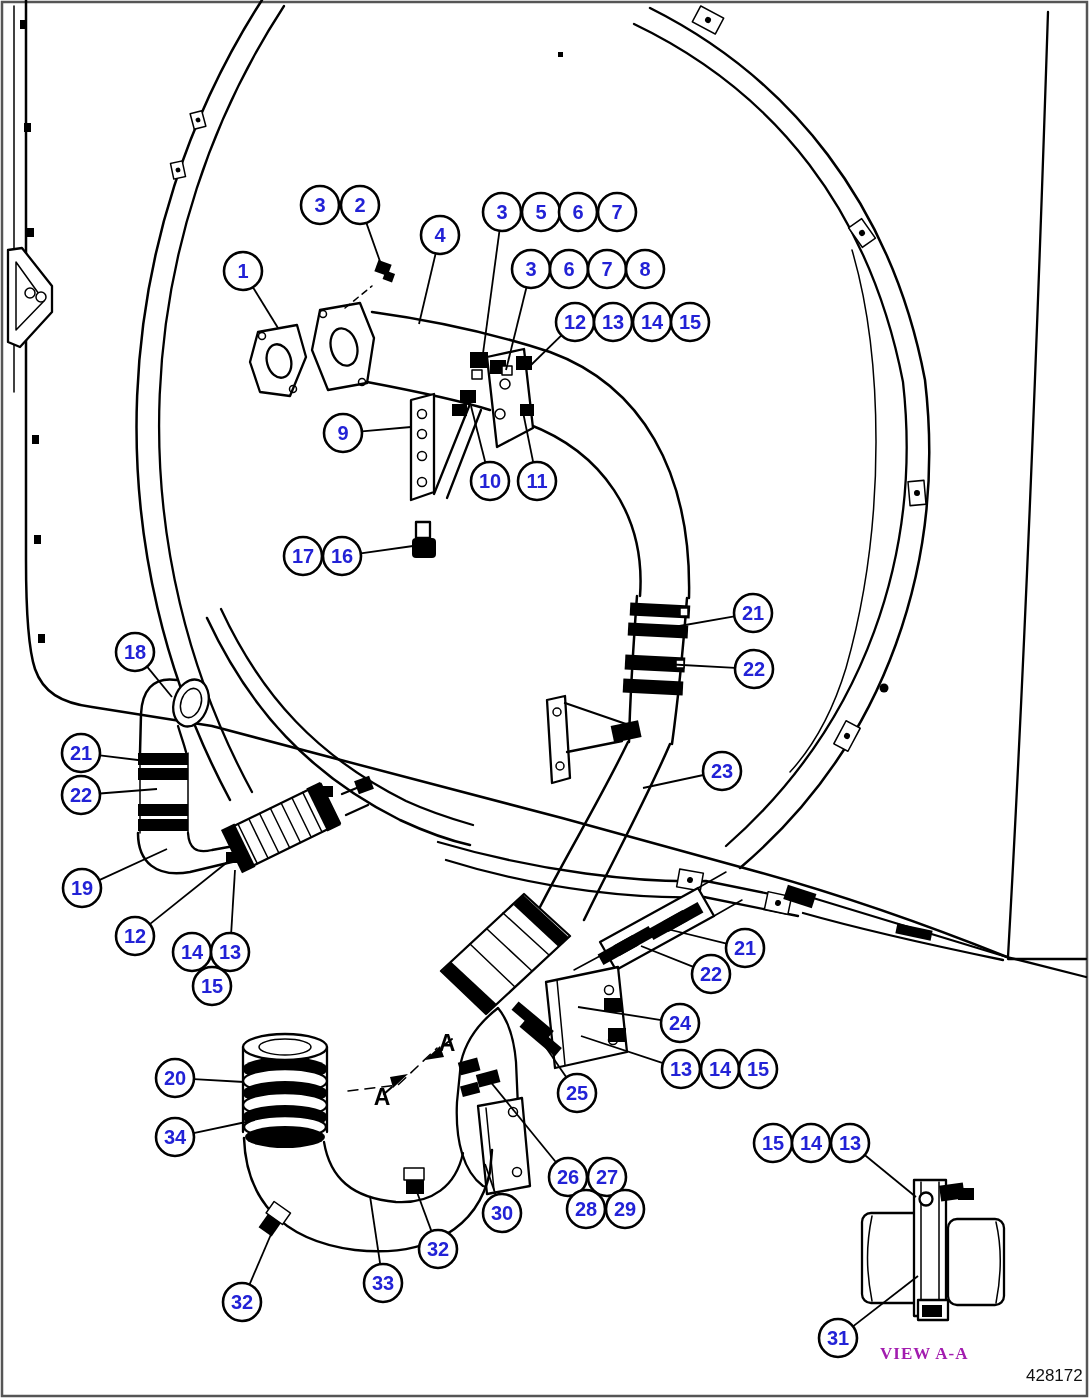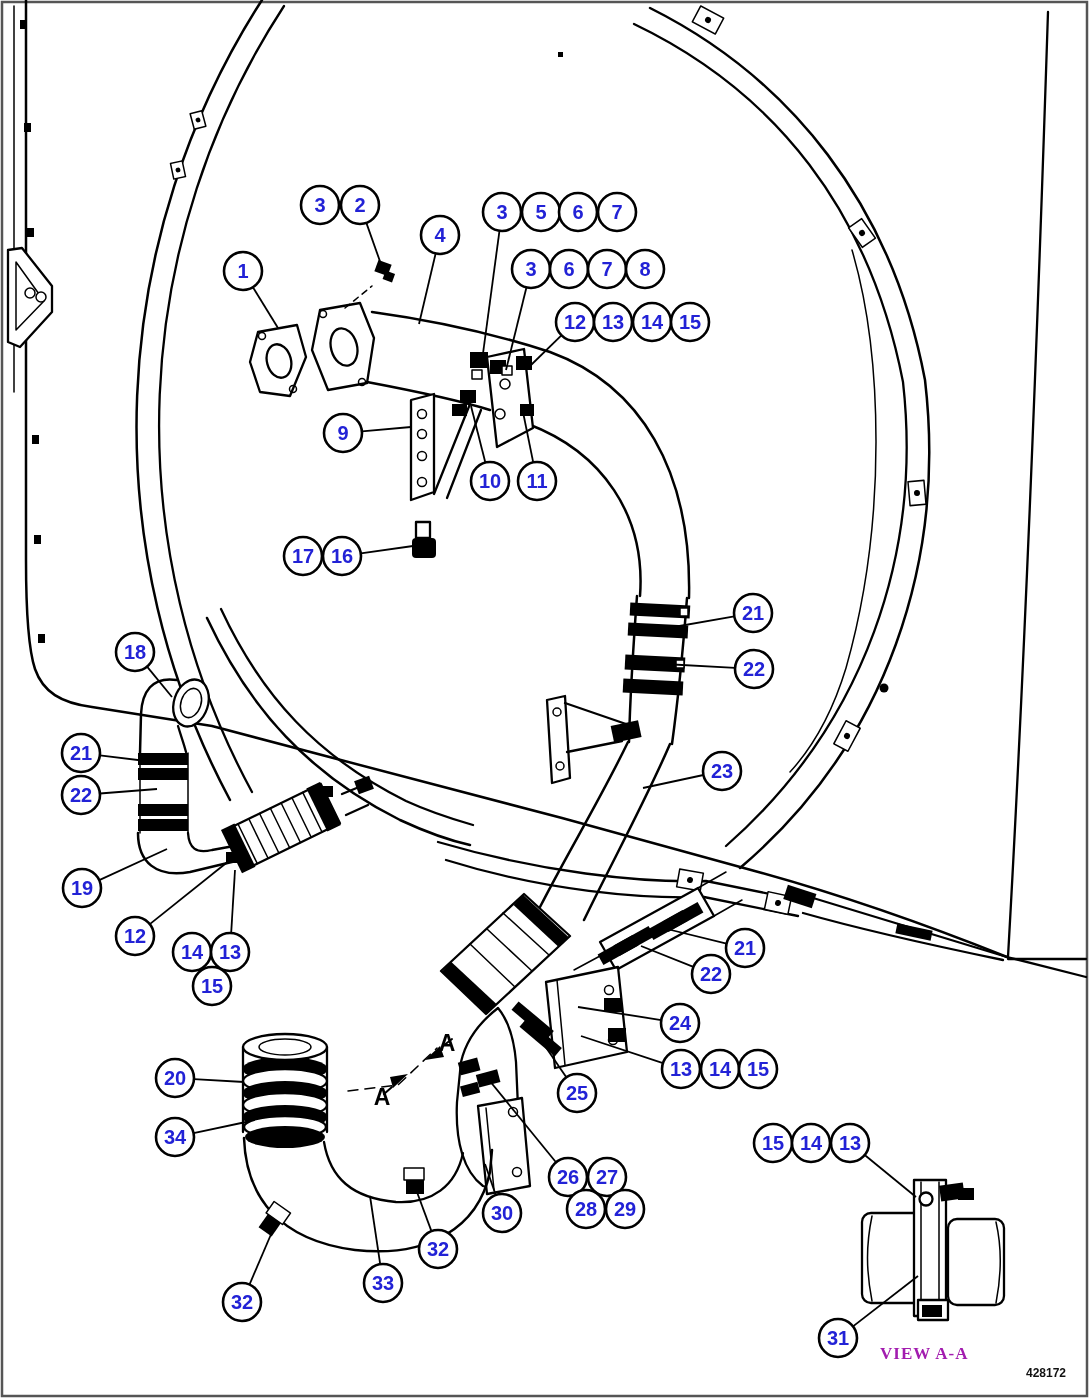--- a/index.html
+++ b/index.html
@@ -5,21 +5,21 @@
   html,body{margin:0;padding:0;background:#e8e8e8;}
   .page{position:relative;width:1090px;height:1399px;background:#ffffff;overflow:hidden;
         font-family:"Liberation Sans",sans-serif;}
   .page svg{position:absolute;left:0;top:0;}
   .art{stroke:#000;fill:none;stroke-width:2.3;stroke-linecap:round;stroke-linejoin:round;}
   .thin{stroke-width:1.5;}
   .wfill{fill:#fff;}
   .blk{fill:#000;stroke:none;}
   .view-label{position:absolute;left:880px;top:1344px;font-size:17px;font-weight:bold;
               letter-spacing:1px;color:#a21caf;font-family:Liberation Serif, serif;}
-  .fig-num{position:absolute;left:1026px;top:1366px;font-size:12px;font-weight:bold;color:#111;}
+  .fig-num{position:absolute;left:1026px;top:1366px;font-size:17px;font-weight:normal;color:#111;}
   text{font-family:"Liberation Sans",sans-serif;font-weight:bold;}
 </style>
 </head>
 <body>
 
 <div class="page">
 <svg id="diagram-svg" width="1090" height="1399" viewBox="0 0 1090 1399">
 
   <rect x="2" y="2" width="1085" height="1394" fill="none" stroke="#555" stroke-width="2.5"></rect>
 

